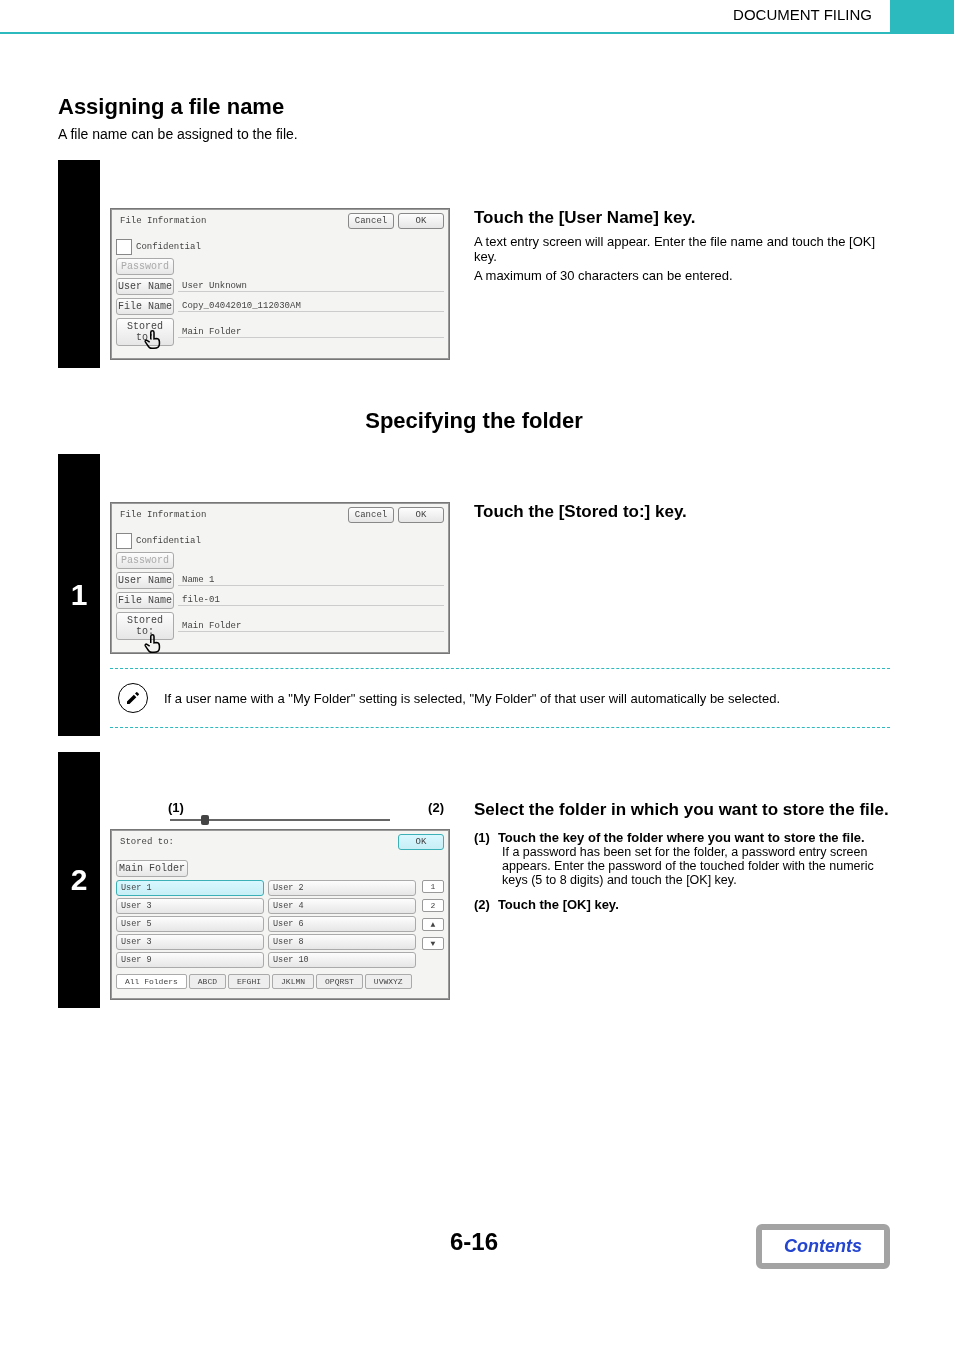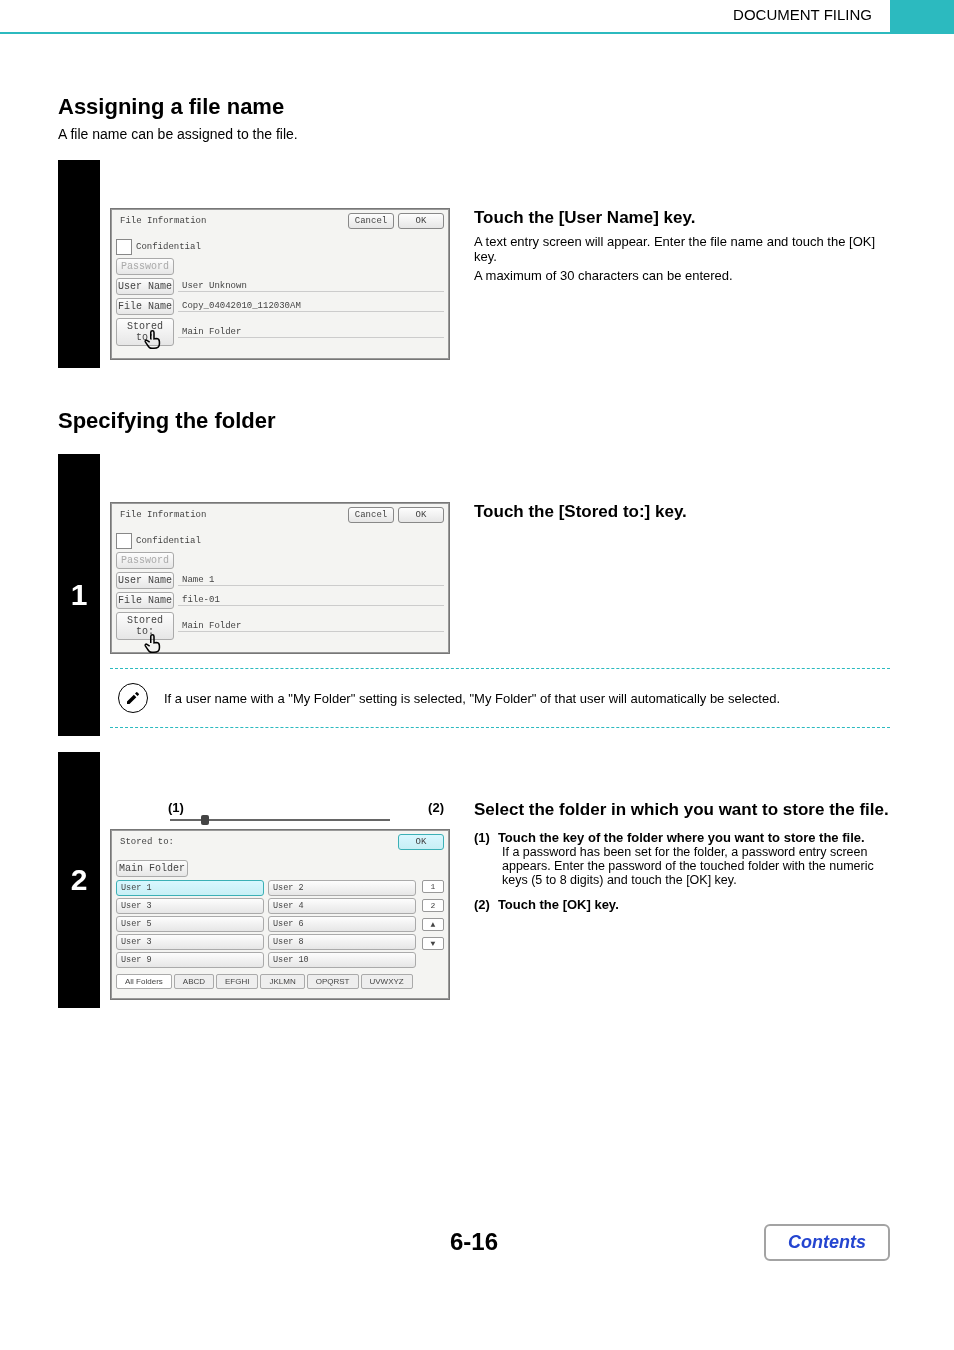--- a/index.html
+++ b/index.html
@@ -220,38 +220,38 @@
     border:1px solid #999;border-radius:2px;
     text-align:center;font-size:8px;padding:1px 0;
     background:#fff;
   }
   .tabs {
     display:flex; gap:2px; margin-top:6px;
   }
   .tabs .tab {
     border:1px solid #aaa;border-radius:2px;
     background:#eee;font-size:8px;padding:2px 8px;
-    font-family:Liberation Sans, sans-serif;
+    font-family:Liberation Mono, monospace;
     text-align:center;
   }
   .tabs .tab.active { background:#fff; }
 
   
   .footer {
     margin-top: 220px;
     text-align: center;
     font-size: 24px;
     font-weight: bold;
     position: relative;
   }
   .contents-btn {
     position: absolute;
     right: 0;
     top: -4px;
-    border: 2px solid #a3a3a3;
+    border: 6px solid #a3a3a3;
     border-radius: 6px;
     color: #2445d0;
     font-style: italic;
     font-weight: bold;
     font-size: 18px;
     padding: 6px 22px;
     background: #fff;
   }
   .slider-track{height:2px;background:#666;position:relative;margin:2px 60px 8px 60px;}
   .slider-knob{position:absolute;left:14%;top:-4px;width:8px;height:10px;background:#444;border-radius:2px;}
@@ -310,21 +310,21 @@
         </div>
       </div>
       <div class="step-right">
         <h3>Touch the [User Name] key.</h3>
         <p>A text entry screen will appear. Enter the file name and touch the [OK] key.</p>
         <p>A maximum of 30 characters can be entered.</p>
       </div>
     </div>
   </div>
 
-  <h2 class="section" style="margin-top:40px;">Specifying the folder</h2>
+  <h2 class="section" style="margin-top:40px;text-align:center;">Specifying the folder</h2>
 
   <div class="step" style="margin-top:20px;">
     <div class="step-num">1</div>
     <div class="step-body" style="flex-direction:column;gap:0;">
       <div style="display:flex;gap:24px;">
         <div class="step-left">
           <div class="panel">
             <div class="panel-title-row">
               <span class="panel-title">File Information</span>
               <div style="display:flex;gap:4px;">

